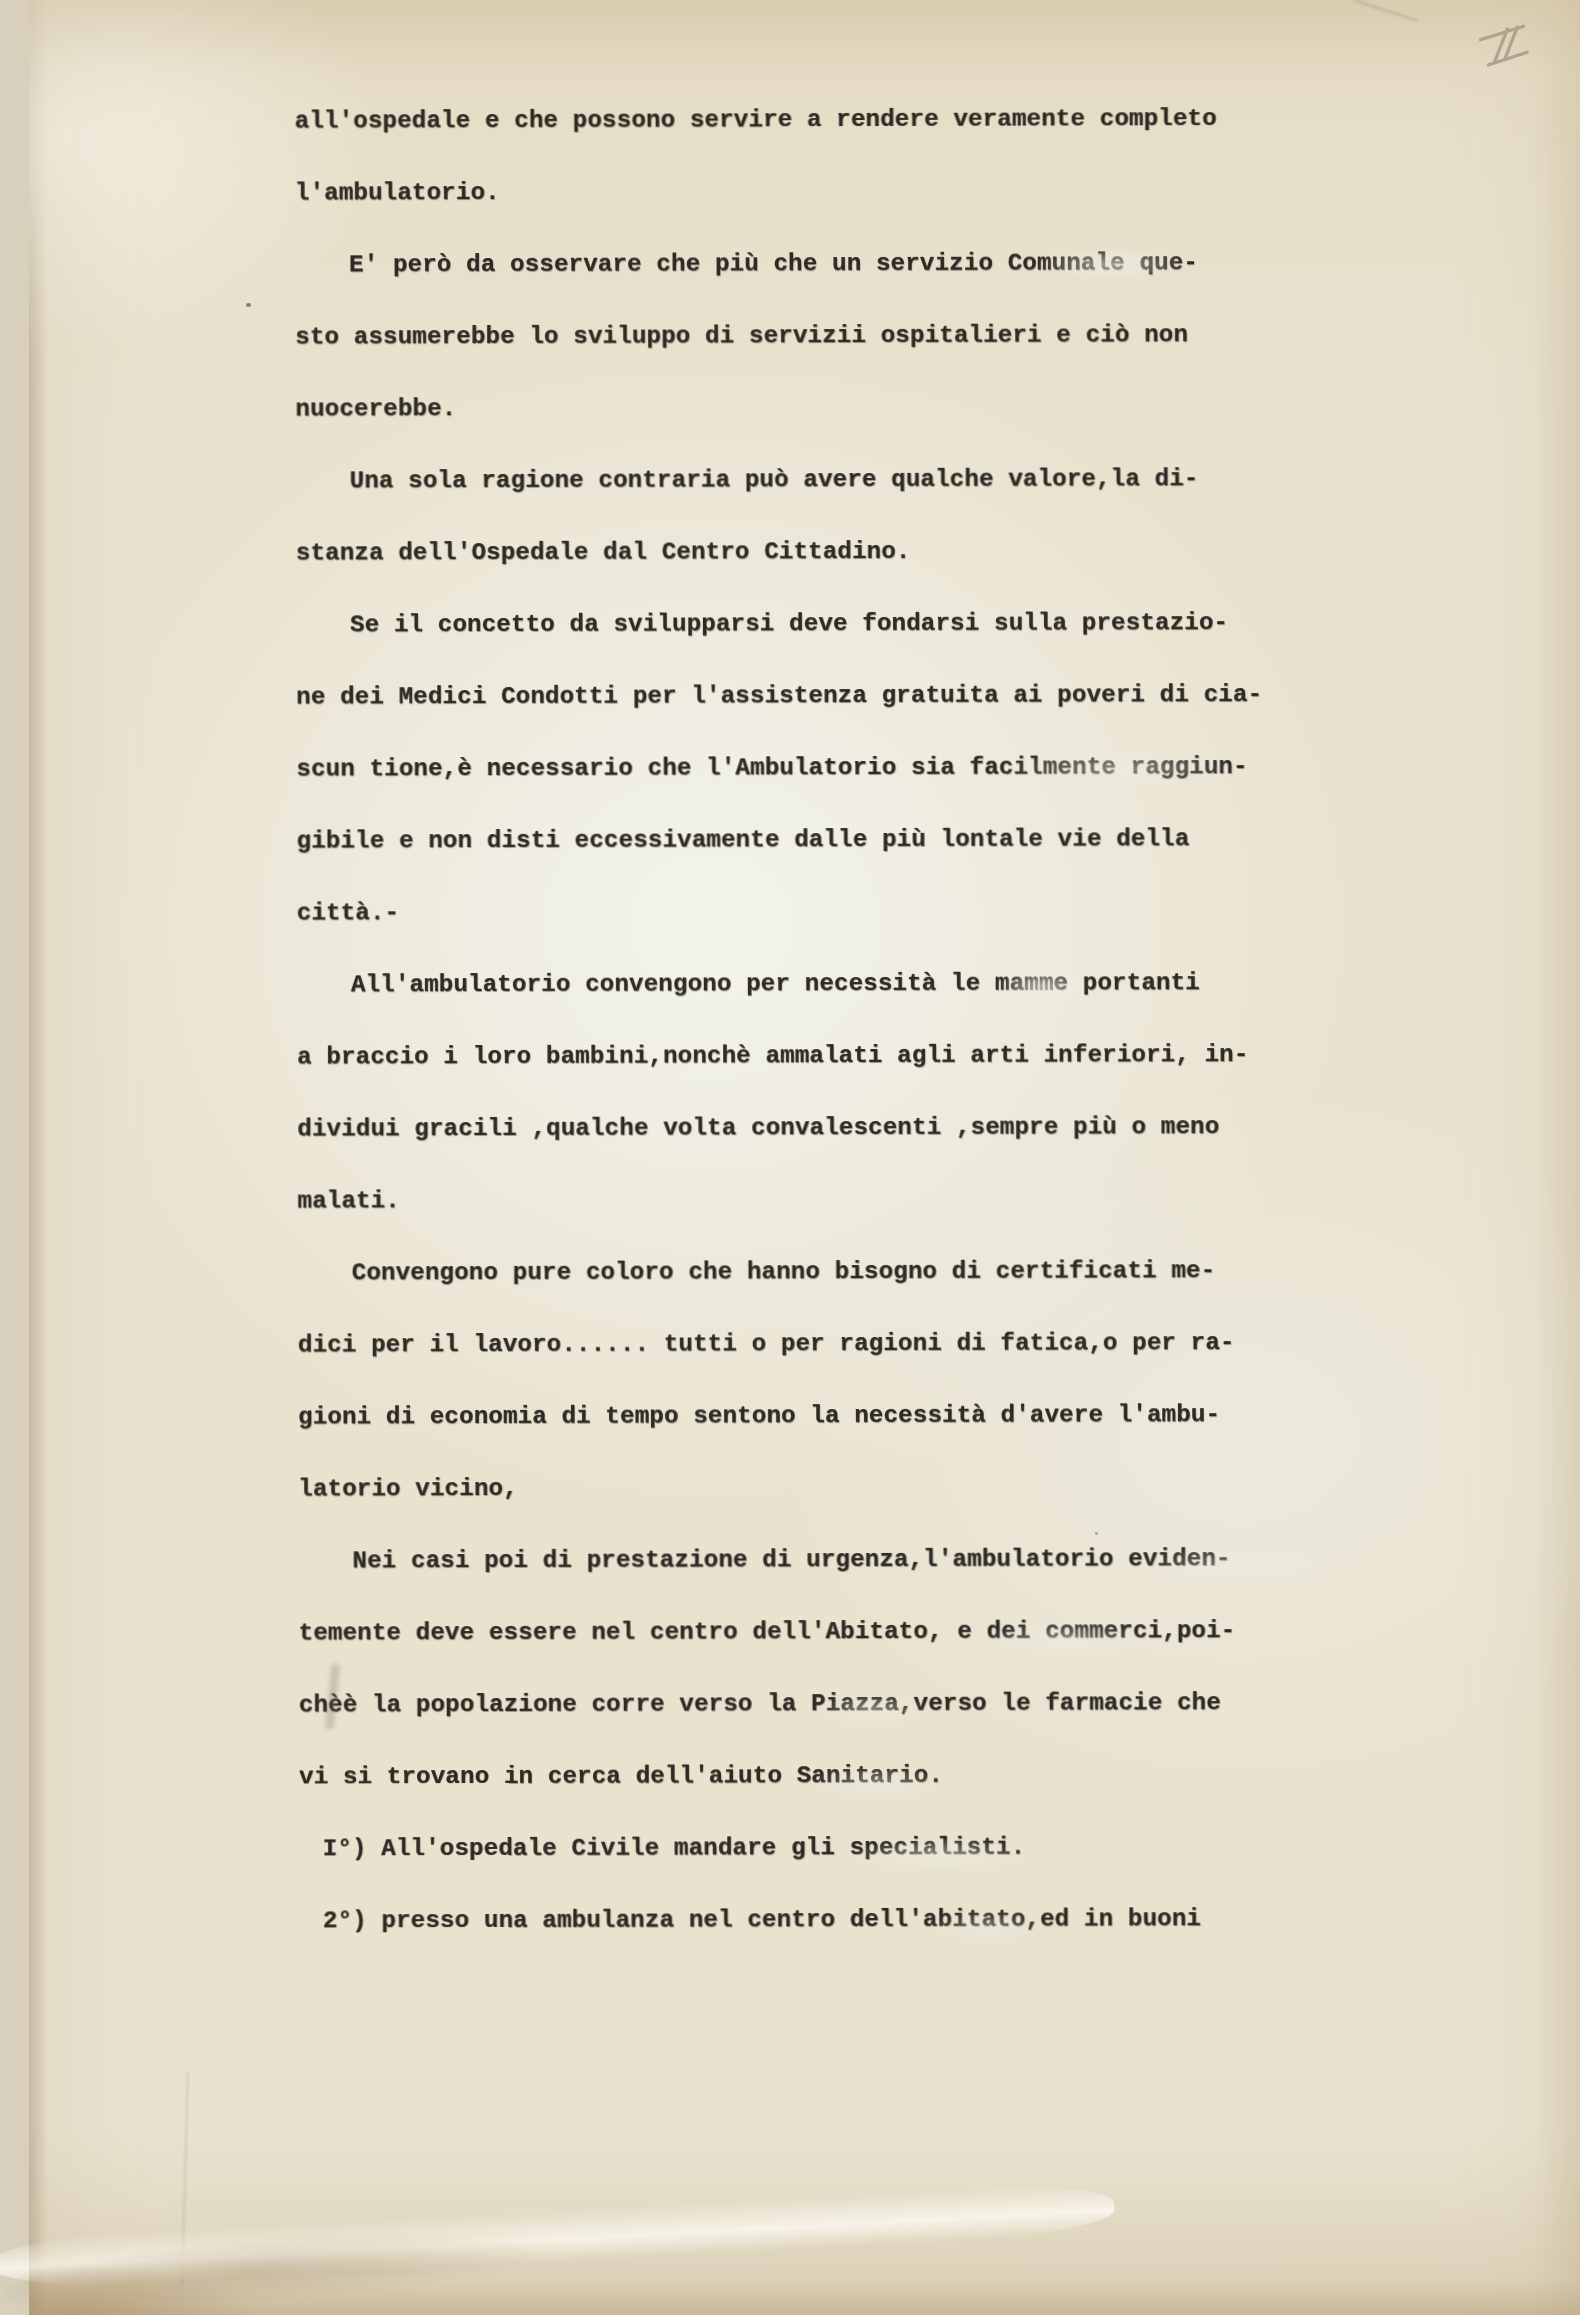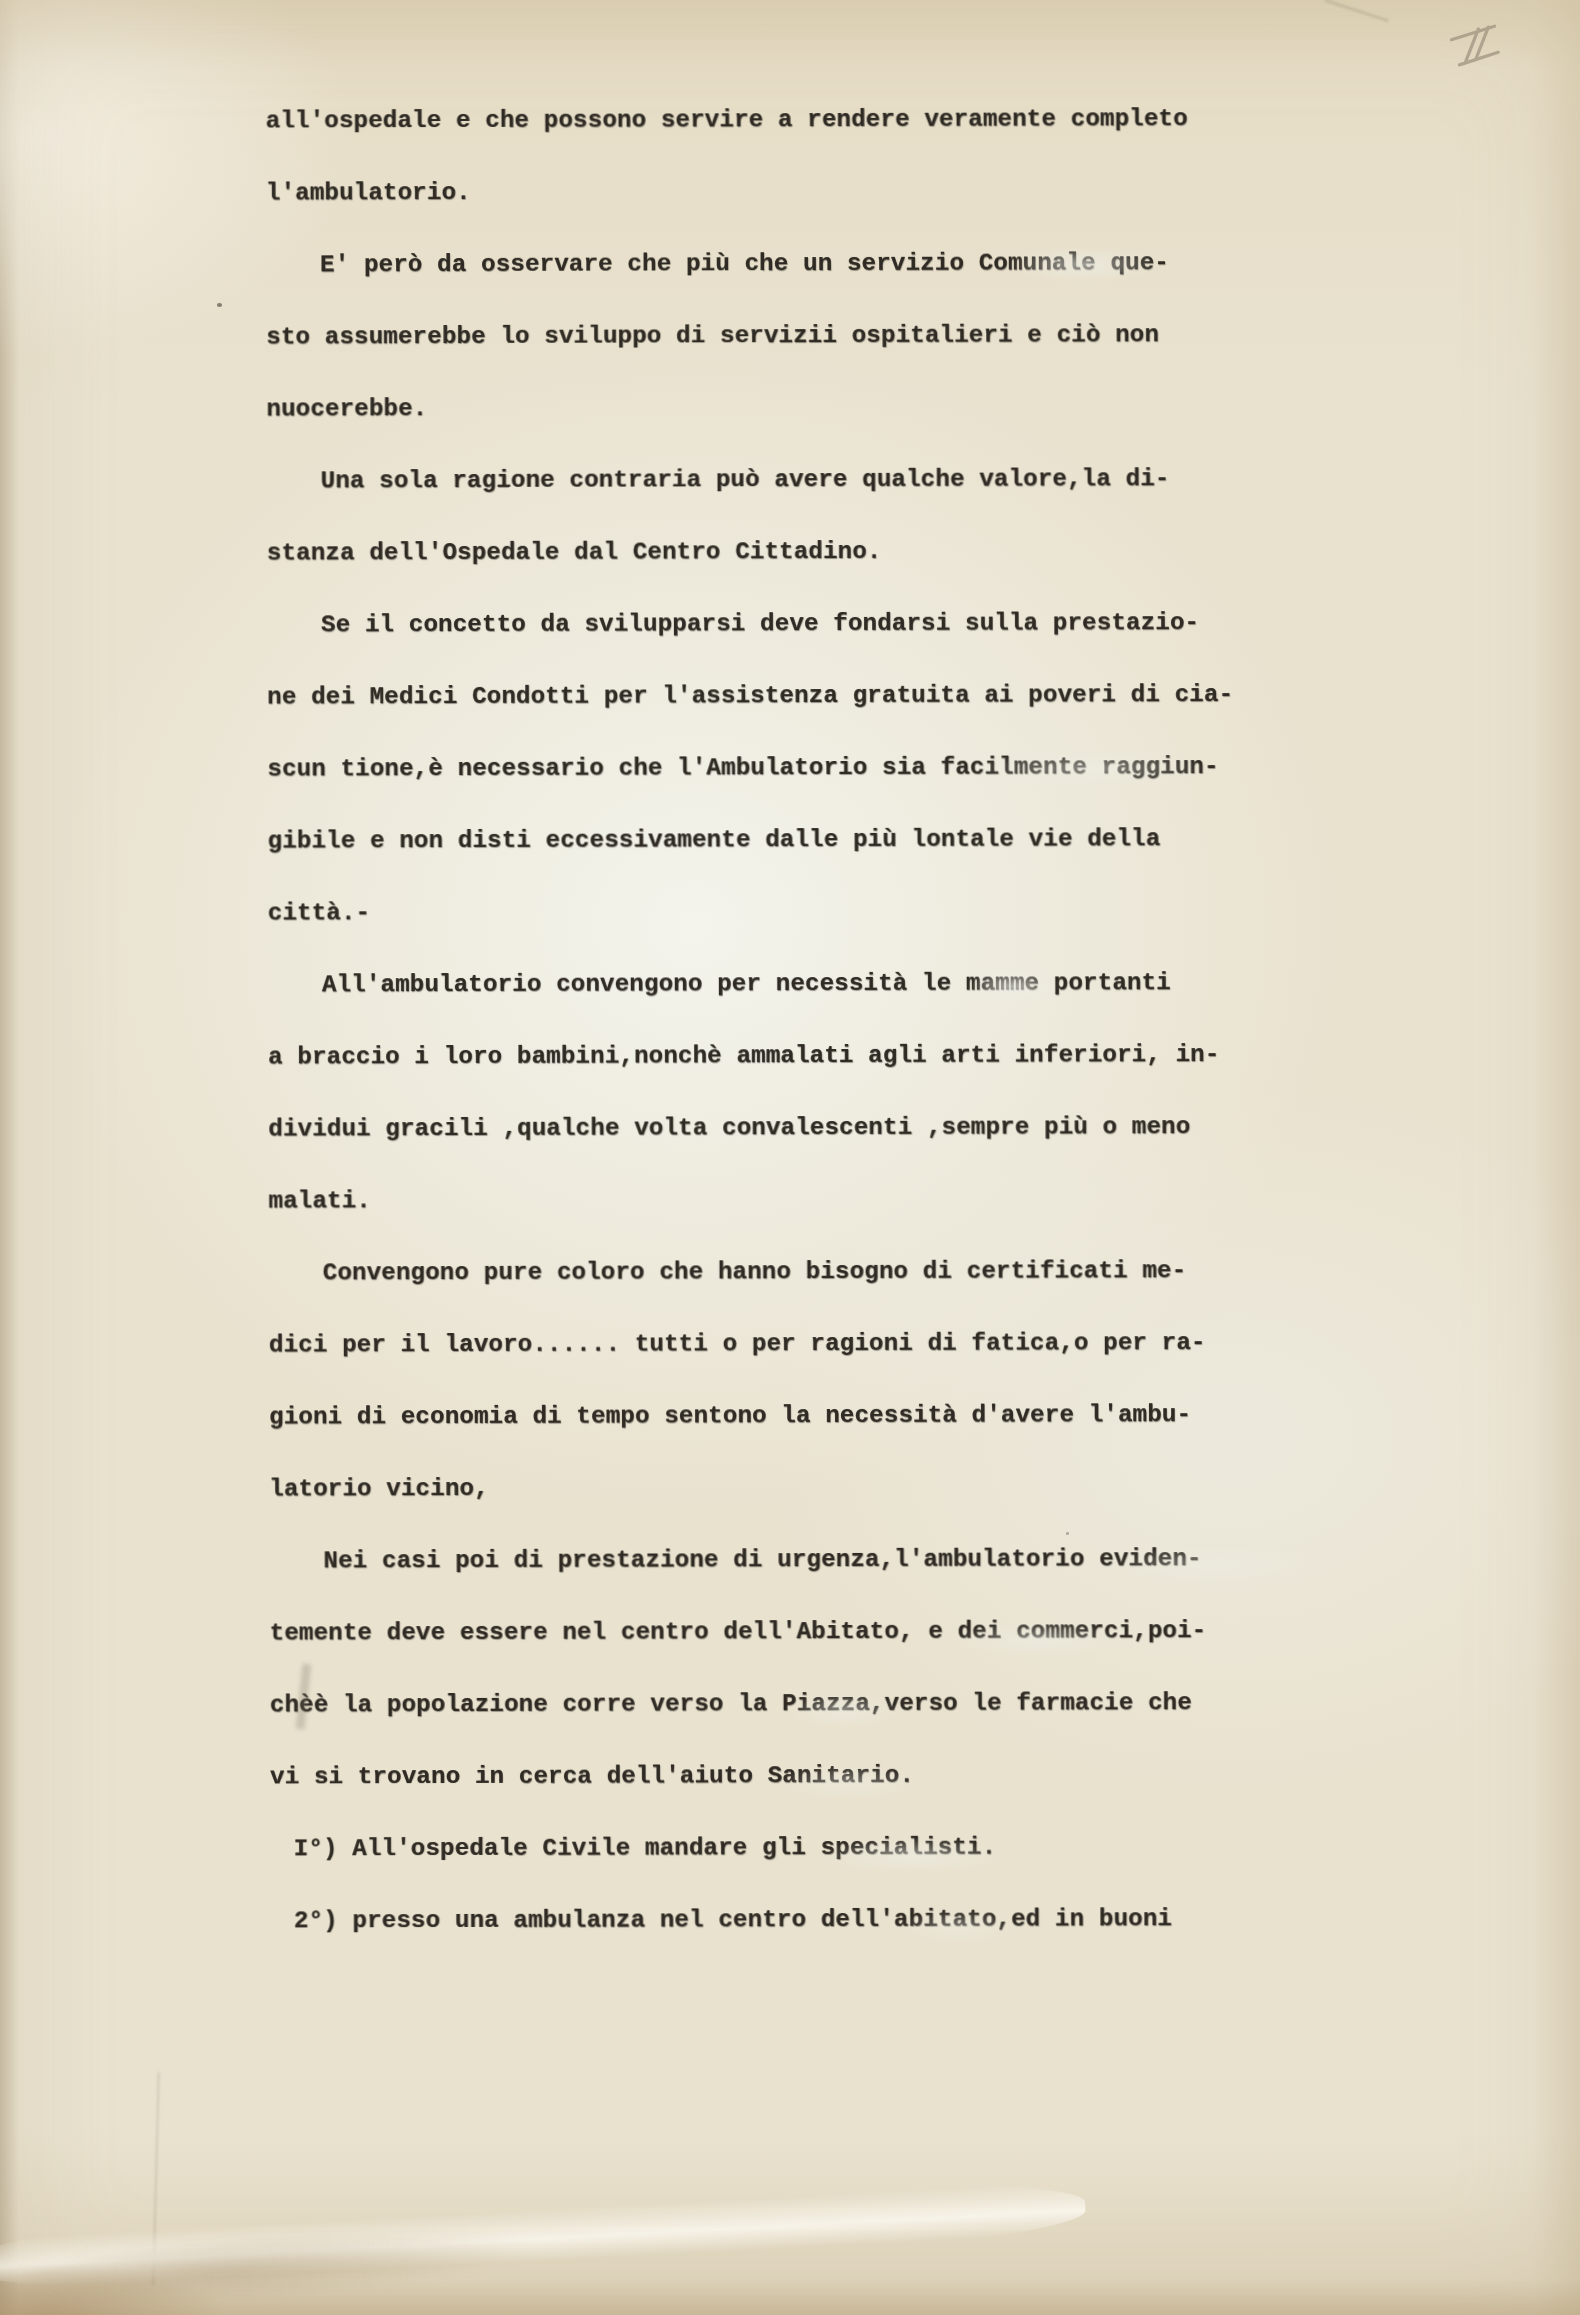--- a/index.html
+++ b/index.html
@@ -19,20 +19,21 @@
     background-color:var(--paper);
     background-image:
       radial-gradient(950px 859px at 44% 40%, rgba(245,247,241,0.85), rgba(245,247,241,0) 68%),
       radial-gradient(724px 543px at 78% 62%, rgba(240,241,234,0.5), rgba(240,241,234,0) 65%),
       radial-gradient(543px 362px at 2% 6%, rgba(249,246,238,0.6), rgba(249,246,238,0) 60%),
       linear-gradient(180deg, rgba(226,214,186,0.55) 0%, rgba(226,214,186,0.25) 8%, rgba(226,214,186,0) 18%),
       linear-gradient(180deg, rgba(205,188,152,0.5) 0%, rgba(205,188,152,0) 3%),
       linear-gradient(90deg, rgba(150,133,103,0.4) 0%, rgba(150,133,103,0) 1.2%),
       linear-gradient(270deg, rgba(199,182,148,0.35) 0%, rgba(199,182,148,0) 3%),
       linear-gradient(0deg, rgba(196,175,136,0.3) 0%, rgba(196,175,136,0) 8%);
+    margin-left: 29px;
   }
   .paper::after{
     content:"";position:absolute;inset:0;pointer-events:none;
     box-shadow:inset 0 0 118px rgba(175,155,120,0.22);
   }
   .text-block{
     position:absolute;left:268px;top:84px;width:1140px;
     color:var(--ink);
     font-size:24.4px;font-weight:700;
     filter:blur(0.3px);

